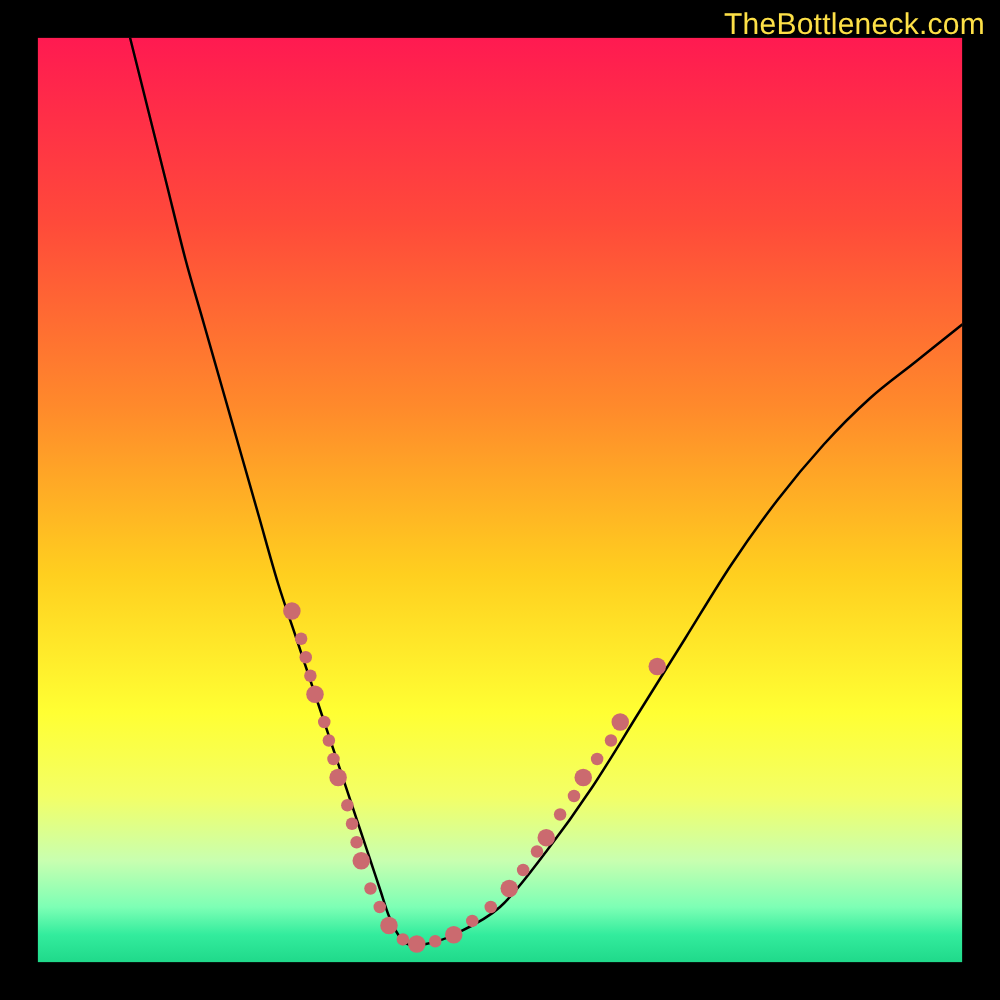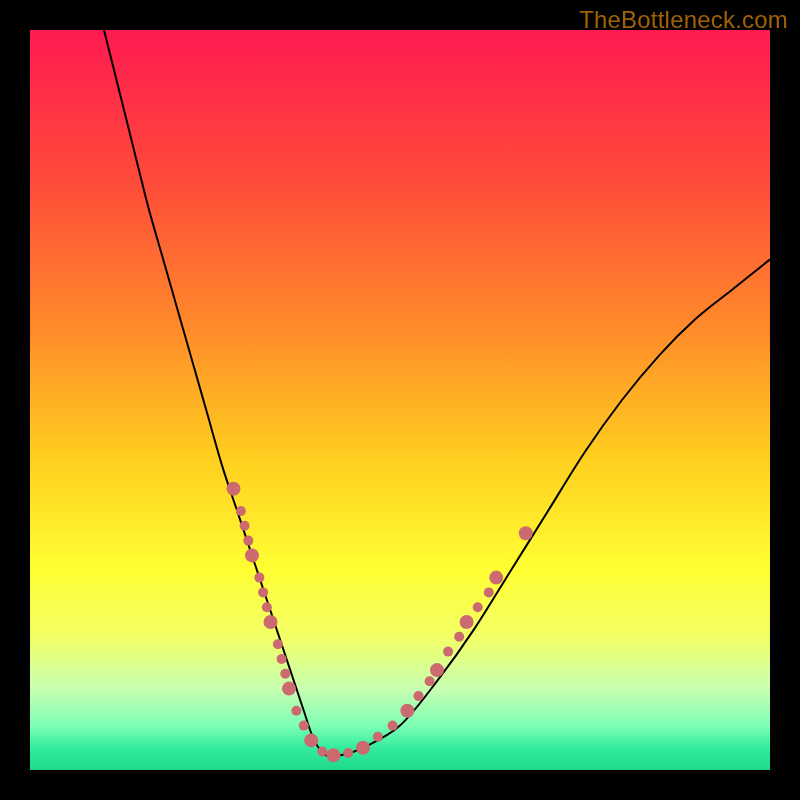--- a/index.html
+++ b/index.html
@@ -26,21 +26,21 @@
     overflow: hidden;
   }
   .gradient {
     position: absolute;
     left: 0; top: 0; right: 0; bottom: 0;
   }
   .watermark {
     position: absolute;
     top: 6px;
     right: 12px;
-    color: #a16207;
+    color: #fde047;
     font-size: 24px;
     font-weight: 500;
     letter-spacing: 0.2px;
     user-select: none;
   }
   svg.curve {
     position: absolute;
     left: 0; top: 0;
     width: 740px;
     height: 740px;

